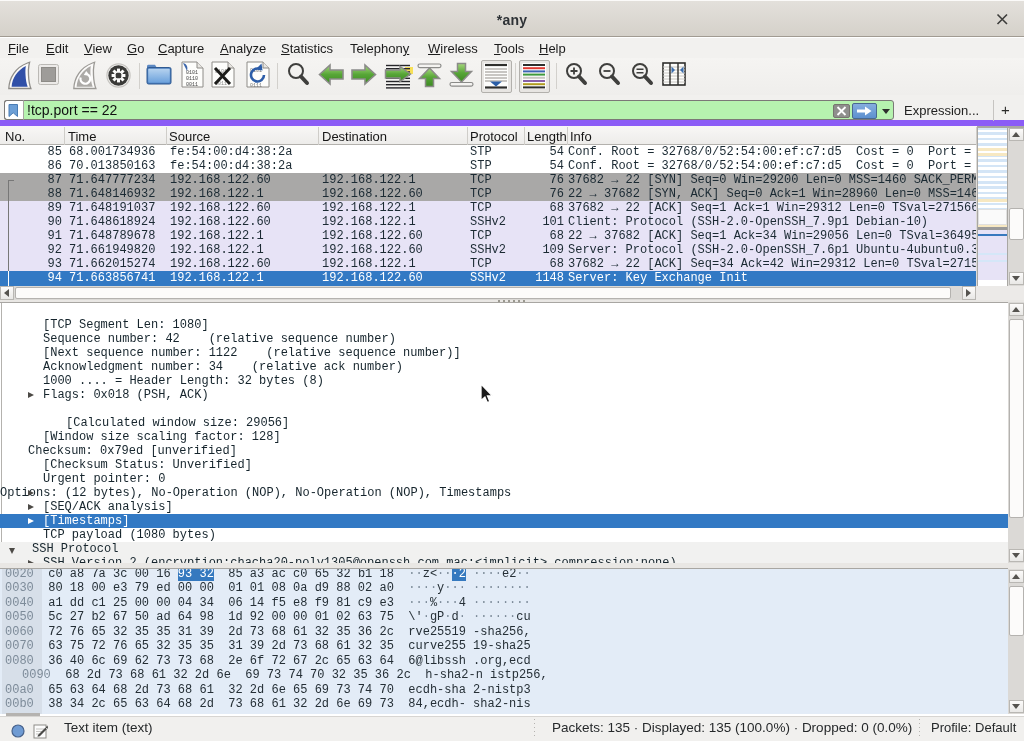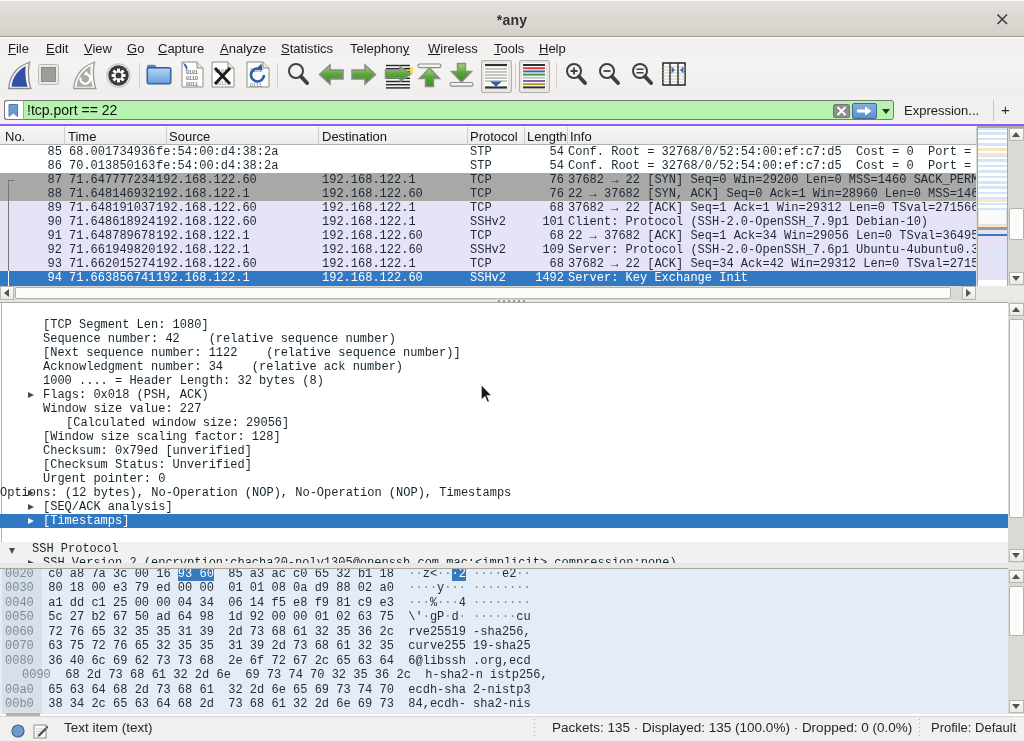--- a/index.html
+++ b/index.html
@@ -4,32 +4,32 @@
 *{margin:0;padding:0;box-sizing:border-box;}
 html,body{width:1024px;height:741px;overflow:hidden;}
 body{position:relative;font-family:"Liberation Sans",sans-serif;background:#fff;}
 .abs{position:absolute;}
 #titlebar{left:0;top:0;width:1024px;height:37px;background:linear-gradient(#e3e0db,#d5d1ca);border-top:1px solid #fbfaf9;border-bottom:1px solid #a19b92;}
 #title{width:100%;text-align:center;top:11.5px;font-weight:bold;font-size:14px;color:#2e3236;letter-spacing:0.2px;}
 #menubar{left:0;top:38px;width:1024px;height:20px;background:#f2f1ef;}
 .mi{position:absolute;top:3px;font-size:13px;color:#1c1c1c;}
 #toolbar{left:0;top:58px;width:1024px;height:37px;background:linear-gradient(#f5f4f2,#efeeec);}
 .tsep{position:absolute;top:5px;width:1px;height:26px;background:#d2d0cc;}
-#filterbar{left:0;top:95px;width:1024px;height:31px;background:#f1f0ee;border-bottom:2px solid #8b5cf6;}
+#filterbar{left:0;top:95px;width:1024px;height:31px;background:#f1f0ee;border-bottom:6px solid #8b5cf6;}
 #finput{position:absolute;left:4px;top:5px;width:890px;height:20px;background:#b6f3af;border:1px solid #7b7977;border-radius:3px;}
 #fbook{position:absolute;left:4px;top:5px;width:20px;height:20px;background:#fff;border:1px solid #7b7977;border-right:1px solid #a8a6a2;border-radius:3px 0 0 3px;}
 #ftext{position:absolute;left:27px;top:7px;font-size:14px;color:#111;}
 #packetheader{left:0;top:126px;width:1024px;height:19px;background:linear-gradient(#f8f7f6,#edecea);border-bottom:1px solid #b3b1ad;}
 .hdiv{position:absolute;top:127px;width:1px;height:18px;background:#cfcdc9;}
 .hlabel{position:absolute;top:129px;font-size:13px;color:#161616;}
 .prow{position:absolute;left:0;width:976px;height:14px;overflow:hidden;font-family:"Liberation Mono",monospace;font-size:12px;line-height:14px;color:#1b2a33;white-space:pre;}
 .prow span{position:absolute;top:0;}
 .c-no{left:18px;width:44px;text-align:right;}
 .c-time{left:69px;}
-.c-src{left:156px;text-align:right;}
+.c-src{left:170px;text-align:right;}
 .c-dst{left:322px;}
 .c-pro{left:470px;}
 .c-len{left:500px;width:64px;text-align:right;}
 .c-inf{left:568px;}
 .drow{position:absolute;left:0;width:1008px;height:14px;font-family:"Liberation Mono",monospace;font-size:12px;line-height:14px;color:#15242c;white-space:pre;overflow:hidden;}
 .hrow{position:absolute;left:0;width:1008px;height:14px;font-family:"Liberation Mono",monospace;font-size:12px;line-height:14px;color:#252f36;white-space:pre;}
 .gray{color:#7d8b99;}
 .hl{background:#3579bf;color:#fff;}
 .tri{position:absolute;width:0;height:0;}
 #statusbar{left:0;top:716px;width:1024px;height:25px;background:#f1f0ee;border-top:1px solid #d7d5d2;}
@@ -263,21 +263,21 @@
 <div id="packetrows">
 <div class="prow" style="top:145px;background:#fff"><span class="c-no">85</span><span class="c-time">68.001734936</span><span class="c-src">fe:54:00:d4:38:2a</span><span class="c-pro">STP</span><span class="c-len">54</span><span class="c-inf">Conf. Root = 32768/0/52:54:00:ef:c7:d5  Cost = 0  Port = 0x8001</span></div>
 <div class="prow" style="top:159px;background:#fff"><span class="c-no">86</span><span class="c-time">70.013850163</span><span class="c-src">fe:54:00:d4:38:2a</span><span class="c-pro">STP</span><span class="c-len">54</span><span class="c-inf">Conf. Root = 32768/0/52:54:00:ef:c7:d5  Cost = 0  Port = 0x8001</span></div>
 <div class="prow" style="top:173px;background:#a9a8a7"><span class="c-no">87</span><span class="c-time">71.647777234</span><span class="c-src">192.168.122.60</span><span class="c-dst">192.168.122.1</span><span class="c-pro">TCP</span><span class="c-len">76</span><span class="c-inf">37682 → 22 [SYN] Seq=0 Win=29200 Len=0 MSS=1460 SACK_PERM=1 TSval=27156</span></div>
 <div class="prow" style="top:187px;background:#a9a8a7"><span class="c-no">88</span><span class="c-time">71.648146932</span><span class="c-src">192.168.122.1</span><span class="c-dst">192.168.122.60</span><span class="c-pro">TCP</span><span class="c-len">76</span><span class="c-inf">22 → 37682 [SYN, ACK] Seq=0 Ack=1 Win=28960 Len=0 MSS=1460 SACK_PERM=1</span></div>
 <div class="prow" style="top:201px;background:#e7e3f6"><span class="c-no">89</span><span class="c-time">71.648191037</span><span class="c-src">192.168.122.60</span><span class="c-dst">192.168.122.1</span><span class="c-pro">TCP</span><span class="c-len">68</span><span class="c-inf">37682 → 22 [ACK] Seq=1 Ack=1 Win=29312 Len=0 TSval=2715661360 TSecr=364</span></div>
 <div class="prow" style="top:215px;background:#e7e3f6"><span class="c-no">90</span><span class="c-time">71.648618924</span><span class="c-src">192.168.122.60</span><span class="c-dst">192.168.122.1</span><span class="c-pro">SSHv2</span><span class="c-len">101</span><span class="c-inf">Client: Protocol (SSH-2.0-OpenSSH_7.9p1 Debian-10)</span></div>
 <div class="prow" style="top:229px;background:#e7e3f6"><span class="c-no">91</span><span class="c-time">71.648789678</span><span class="c-src">192.168.122.1</span><span class="c-dst">192.168.122.60</span><span class="c-pro">TCP</span><span class="c-len">68</span><span class="c-inf">22 → 37682 [ACK] Seq=1 Ack=34 Win=29056 Len=0 TSval=3649546093 TSecr=27</span></div>
 <div class="prow" style="top:243px;background:#e7e3f6"><span class="c-no">92</span><span class="c-time">71.661949820</span><span class="c-src">192.168.122.1</span><span class="c-dst">192.168.122.60</span><span class="c-pro">SSHv2</span><span class="c-len">109</span><span class="c-inf">Server: Protocol (SSH-2.0-OpenSSH_7.6p1 Ubuntu-4ubuntu0.3)</span></div>
 <div class="prow" style="top:257px;background:#e7e3f6"><span class="c-no">93</span><span class="c-time">71.662015274</span><span class="c-src">192.168.122.60</span><span class="c-dst">192.168.122.1</span><span class="c-pro">TCP</span><span class="c-len">68</span><span class="c-inf">37682 → 22 [ACK] Seq=34 Ack=42 Win=29312 Len=0 TSval=2715661373 TSecr=3</span></div>
-<div class="prow" style="top:271px;height:15px;background:#3279c4;color:#fff"><span class="c-no">94</span><span class="c-time">71.663856741</span><span class="c-src">192.168.122.1</span><span class="c-dst">192.168.122.60</span><span class="c-pro">SSHv2</span><span class="c-len">1492</span><span class="c-inf">Server: Key Exchange Init</span></div>
+<div class="prow" style="top:271px;height:15px;background:#3279c4;color:#fff"><span class="c-no">94</span><span class="c-time">71.663856741</span><span class="c-src">192.168.122.1</span><span class="c-dst">192.168.122.60</span><span class="c-pro">SSHv2</span><span class="c-len">1148</span><span class="c-inf">Server: Key Exchange Init</span></div>
 <div class="abs" style="left:8px;top:180px;width:1px;height:91px;background:#777"></div>
 <div class="abs" style="left:9px;top:180px;width:5px;height:1px;background:#777"></div>
 <div class="abs" style="left:8px;top:271px;width:1px;height:15px;background:#fff"></div>
 </div>
 <div id="minimap">
 <div class="abs" style="left:977px;top:126px;width:31px;height:160px;background:#fff"></div>
 <div class="abs" style="left:978px;top:127px;width:29px;height:82px;background:repeating-linear-gradient(#d4e5f6 0px,#d4e5f6 2.6px,#ffffff 2.6px,#ffffff 5.4px)"></div>
 <div class="abs" style="left:978px;top:148px;width:29px;height:3px;background:#f7e8c2"></div>
 <div class="abs" style="left:978px;top:153px;width:29px;height:3px;background:#f7e8c2"></div>
 <div class="abs" style="left:978px;top:199px;width:29px;height:3px;background:#f7e8c2"></div>
@@ -314,49 +314,49 @@
 <div class="abs" style="left:498px;top:564px;width:28px;height:2px;background:repeating-linear-gradient(90deg,#9a988f 0 2px,#e9e7e4 2px 5px)"></div>
 <div class="abs" style="left:0;top:302px;width:1008px;height:1px;background:#a8a6a2"></div>
 <div class="abs" id="detailspane" style="left:0;top:303px;width:1008px;height:260px;background:#fff;overflow:hidden">
     <div class="abs" style="left:1px;top:0;width:1px;height:260px;background:#b4b2ae"></div>
 <div class="drow" style="top:15px"><span style="margin-left:43px">[TCP Segment Len: 1080]</span></div>
 <div class="drow" style="top:29px"><span style="margin-left:43px">Sequence number: 42    (relative sequence number)</span></div>
 <div class="drow" style="top:43px"><span style="margin-left:43px">[Next sequence number: 1122    (relative sequence number)]</span></div>
 <div class="drow" style="top:57px"><span style="margin-left:43px">Acknowledgment number: 34    (relative ack number)</span></div>
 <div class="drow" style="top:71px"><span style="margin-left:43px">1000 .... = Header Length: 32 bytes (8)</span></div>
 <div class="drow" style="top:85px"><span style="margin-left:43px">Flags: 0x018 (PSH, ACK)</span></div>
-<div class="drow" style="top:99px"><span style="margin-left:43px">Window size value: 227</span></div>
 <div class="drow" style="top:113px"><span style="margin-left:66px">[Calculated window size: 29056]</span></div>
 <div class="drow" style="top:127px"><span style="margin-left:43px">[Window size scaling factor: 128]</span></div>
-<div class="drow" style="top:141px"><span style="margin-left:43px">Checksum: 0x79ed [unverified]</span></div>
+<div class="drow" style="top:141px"><span style="margin-left:28px">Checksum: 0x79ed [unverified]</span></div>
 <div class="drow" style="top:155px"><span style="margin-left:43px">[Checksum Status: Unverified]</span></div>
 <div class="drow" style="top:169px"><span style="margin-left:43px">Urgent pointer: 0</span></div>
 <div class="drow" style="top:183px"><span style="">Options: (12 bytes), No-Operation (NOP), No-Operation (NOP), Timestamps</span></div>
 <div class="drow" style="top:211px;background:#3279c4;color:#fff"><span style="margin-left:43px">[Timestamps]</span></div>
 <div class="drow" style="top:197px"><span style="margin-left:43px">[SEQ/ACK analysis]</span></div>
+<div class="drow" style="top:225px"><span style="margin-left:43px">TCP payload (1080 bytes)</span></div>
 <div class="drow" style="top:239px;background:#f1f1f0"><span style="margin-left:32px">SSH Protocol</span></div>
 <div class="drow" style="top:253px;background:#f1f1f0"><span style="margin-left:43px">SSH Version 2 (encryption:chacha20-poly1305@openssh.com mac:&lt;implicit&gt; compression:none)</span></div>
 <div class="tri" style="left:28px;top:89px;border-top:3.5px solid transparent;border-bottom:3.5px solid transparent;border-left:6px solid #4c4a46"></div>
 <div class="tri" style="left:28px;top:187px;border-top:3.5px solid transparent;border-bottom:3.5px solid transparent;border-left:6px solid #4c4a46"></div>
 <div class="tri" style="left:28px;top:201px;border-top:3.5px solid transparent;border-bottom:3.5px solid transparent;border-left:6px solid #4c4a46"></div>
 <div class="tri" style="left:28px;top:215px;border-top:3.5px solid transparent;border-bottom:3.5px solid transparent;border-left:6px solid #fff"></div>
 <div class="tri" style="left:28px;top:257px;border-top:3.5px solid transparent;border-bottom:3.5px solid transparent;border-left:6px solid #4c4a46"></div>
 <div class="tri" style="left:9px;top:245px;border-left:3.5px solid transparent;border-right:3.5px solid transparent;border-top:6px solid #4c4a46"></div>
 </div>
 <div class="abs sb" style="left:1008px;top:302px;width:16px;height:261px"></div>
 <div class="sbtn" style="left:1009px;top:303px;width:15px;height:13px"></div>
 <div class="tri" style="left:1012px;top:307px;border-left:4.5px solid transparent;border-right:4.5px solid transparent;border-bottom:5.5px solid #55534f"></div>
 <div class="sbtn" style="left:1009px;top:549px;width:15px;height:13px"></div>
 <div class="tri" style="left:1012px;top:553px;border-left:4.5px solid transparent;border-right:4.5px solid transparent;border-top:5.5px solid #55534f"></div>
 <div class="thumb" style="left:1009px;top:319px;width:15px;height:199px"></div>
 <div class="abs" style="left:0;top:563px;width:1024px;height:6px;background:#e9e7e4"></div>
 <div class="abs" style="left:0;top:568px;width:1008px;height:1px;background:#a8a6a2"></div>
 <div class="abs" id="hexpane" style="left:0;top:569px;width:1008px;height:145px;background:#e3ecf7;overflow:hidden">
     <div class="abs" style="left:2px;top:0;width:40px;height:145px;background:#d7dfe9"></div>
-<div class="hrow" style="top:-2.5px"><span style="margin-left:5px"><span class="gray">0020</span>  c0 a8 7a 3c 00 16 <span class="hl">93 60</span>  85 a3 ac c0 65 32 b1 18  <span class="gray">··</span>z&lt;<span class="gray">··</span><span class="hl">·2</span> <span class="gray">····</span>e2<span class="gray">··</span></span></div>
+<div class="hrow" style="top:-2.5px"><span style="margin-left:5px"><span class="gray">0020</span>  c0 a8 7a 3c 00 16 <span class="hl">93 32</span>  85 a3 ac c0 65 32 b1 18  <span class="gray">··</span>z&lt;<span class="gray">··</span><span class="hl">·2</span> <span class="gray">····</span>e2<span class="gray">··</span></span></div>
 <div class="hrow" style="top:12px"><span style="margin-left:5px"><span class="gray">0030</span>  80 18 00 e3 79 ed 00 00  01 01 08 0a d9 88 02 a0  <span class="gray">····</span>y<span class="gray">···</span> <span class="gray">········</span></span></div>
 <div class="hrow" style="top:26.5px"><span style="margin-left:5px"><span class="gray">0040</span>  a1 dd c1 25 00 00 04 34  06 14 f5 e8 f9 81 c9 e3  <span class="gray">···</span>%<span class="gray">···</span>4 <span class="gray">········</span></span></div>
 <div class="hrow" style="top:41px"><span style="margin-left:5px"><span class="gray">0050</span>  5c 27 b2 67 50 ad 64 98  1d 92 00 00 01 02 63 75  \'<span class="gray">·</span>gP<span class="gray">·</span>d<span class="gray">·</span> <span class="gray">······</span>cu</span></div>
 <div class="hrow" style="top:55.5px"><span style="margin-left:5px"><span class="gray">0060</span>  72 76 65 32 35 35 31 39  2d 73 68 61 32 35 36 2c  rve25519 -sha256,</span></div>
 <div class="hrow" style="top:70px"><span style="margin-left:5px"><span class="gray">0070</span>  63 75 72 76 65 32 35 35  31 39 2d 73 68 61 32 35  curve255 19-sha25</span></div>
 <div class="hrow" style="top:84.5px"><span style="margin-left:5px"><span class="gray">0080</span>  36 40 6c 69 62 73 73 68  2e 6f 72 67 2c 65 63 64  6@libssh .org,ecd</span></div>
 <div class="hrow" style="top:99px"><span style="margin-left:22px"><span class="gray">0090</span>  68 2d 73 68 61 32 2d 6e  69 73 74 70 32 35 36 2c  h-sha2-n istp256,</span></div>
 <div class="hrow" style="top:113.5px"><span style="margin-left:5px"><span class="gray">00a0</span>  65 63 64 68 2d 73 68 61  32 2d 6e 65 69 73 74 70  ecdh-sha 2-nistp3</span></div>
 <div class="hrow" style="top:128px"><span style="margin-left:5px"><span class="gray">00b0</span>  38 34 2c 65 63 64 68 2d  73 68 61 32 2d 6e 69 73  84,ecdh- sha2-nis</span></div>
 </div>

